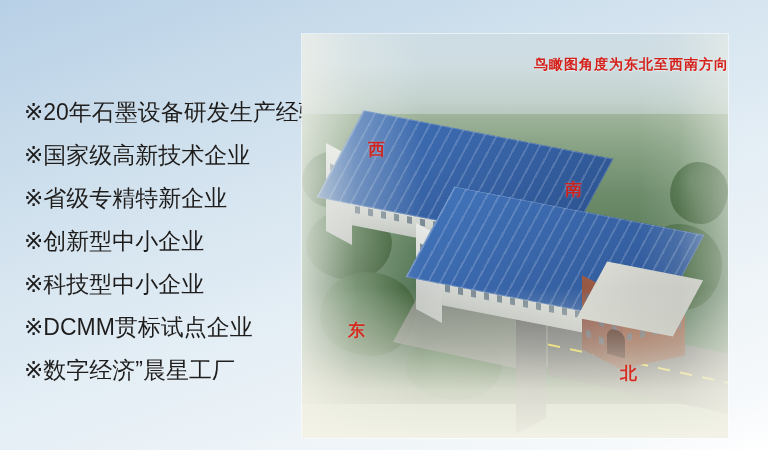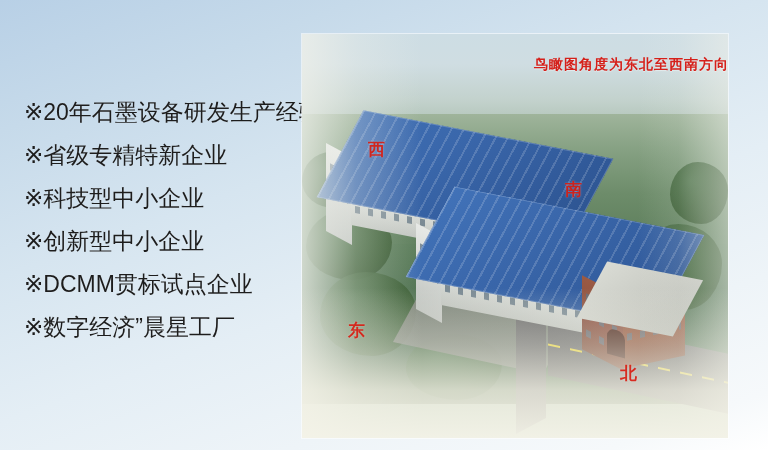--- a/index.html
+++ b/index.html
@@ -254,23 +254,24 @@
     text-shadow: 0 1px 1px rgba(255,255,255,0.45);
   }
 </style>
 </head>
 <body>
 
 <div id="slide">
 
   <div id="bullet-list">
     <span class="bullet-line">※20年石墨设备研发生产经验</span>
+    <span class="bullet-line">※国家级高新技术企业</span>
     <span class="bullet-line">※省级专精特新企业</span>
+    <span class="bullet-line">※创新型中小企业</span>
     <span class="bullet-line">※科技型中小企业</span>
-    <span class="bullet-line">※创新型中小企业</span>
     <span class="bullet-line">※DCMM贯标试点企业</span>
     <span class="bullet-line">※数字经济”晨星工厂</span>
   </div>
 
   <div id="rendering-figure">
 
     <div class="photo-layer" id="sky"></div>
     <div class="photo-layer" id="terrain-far"></div>
     <div class="photo-layer" id="terrain-near"></div>
 

